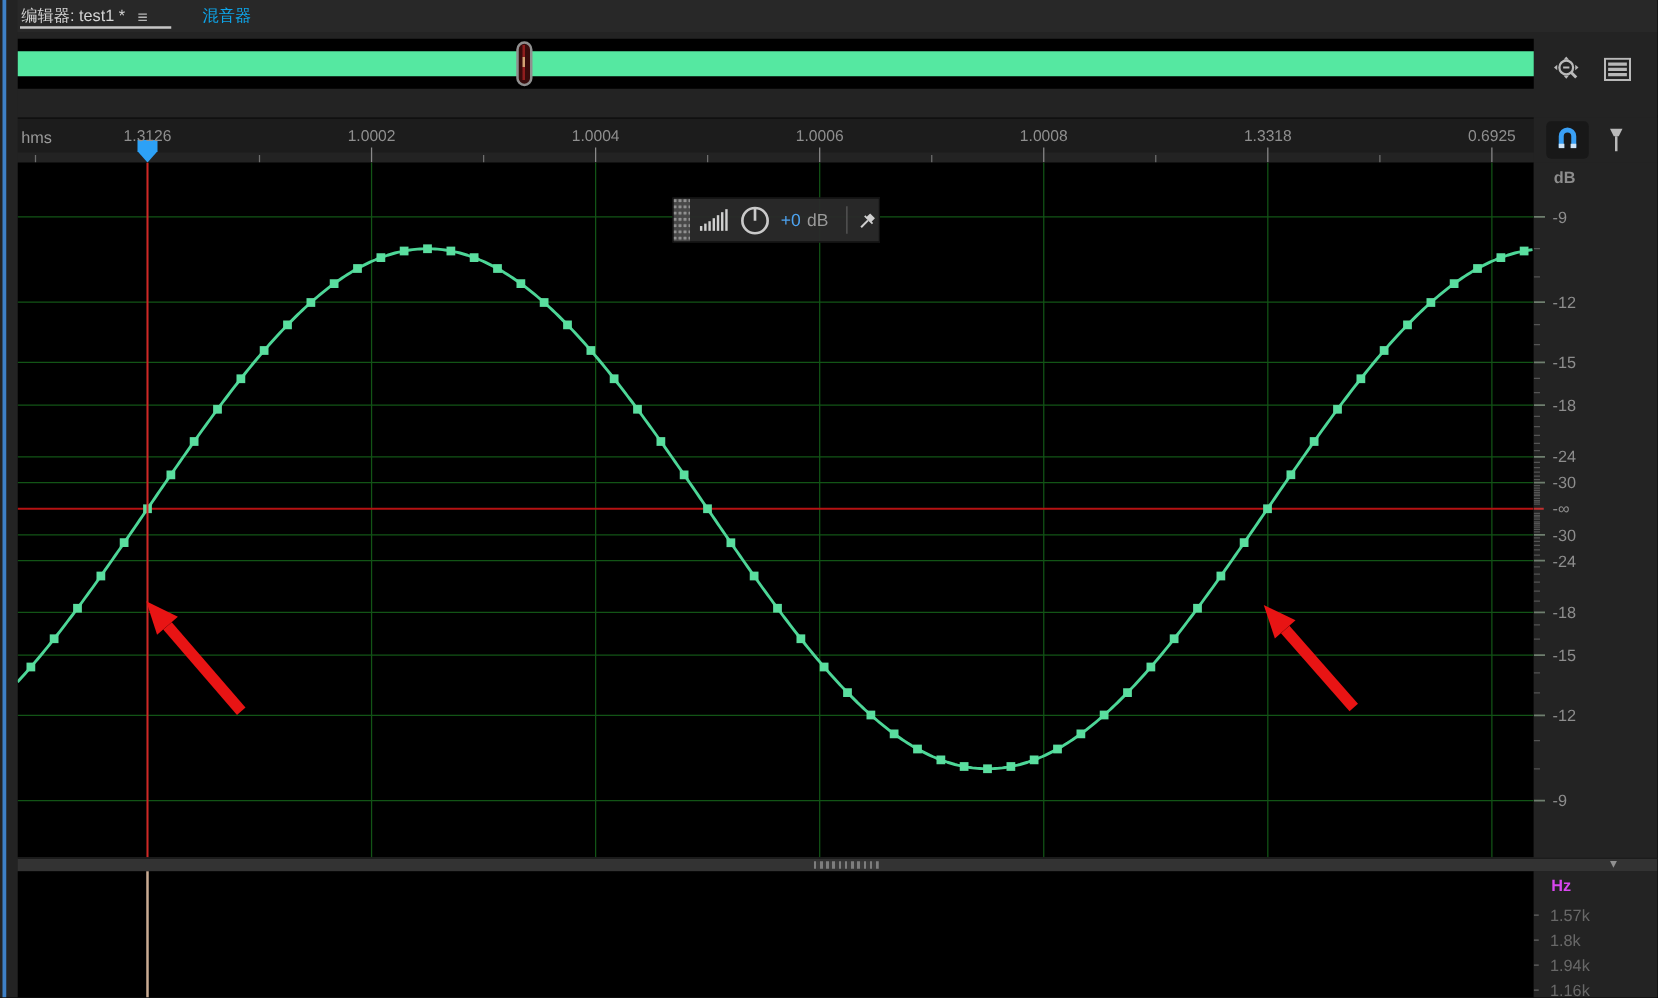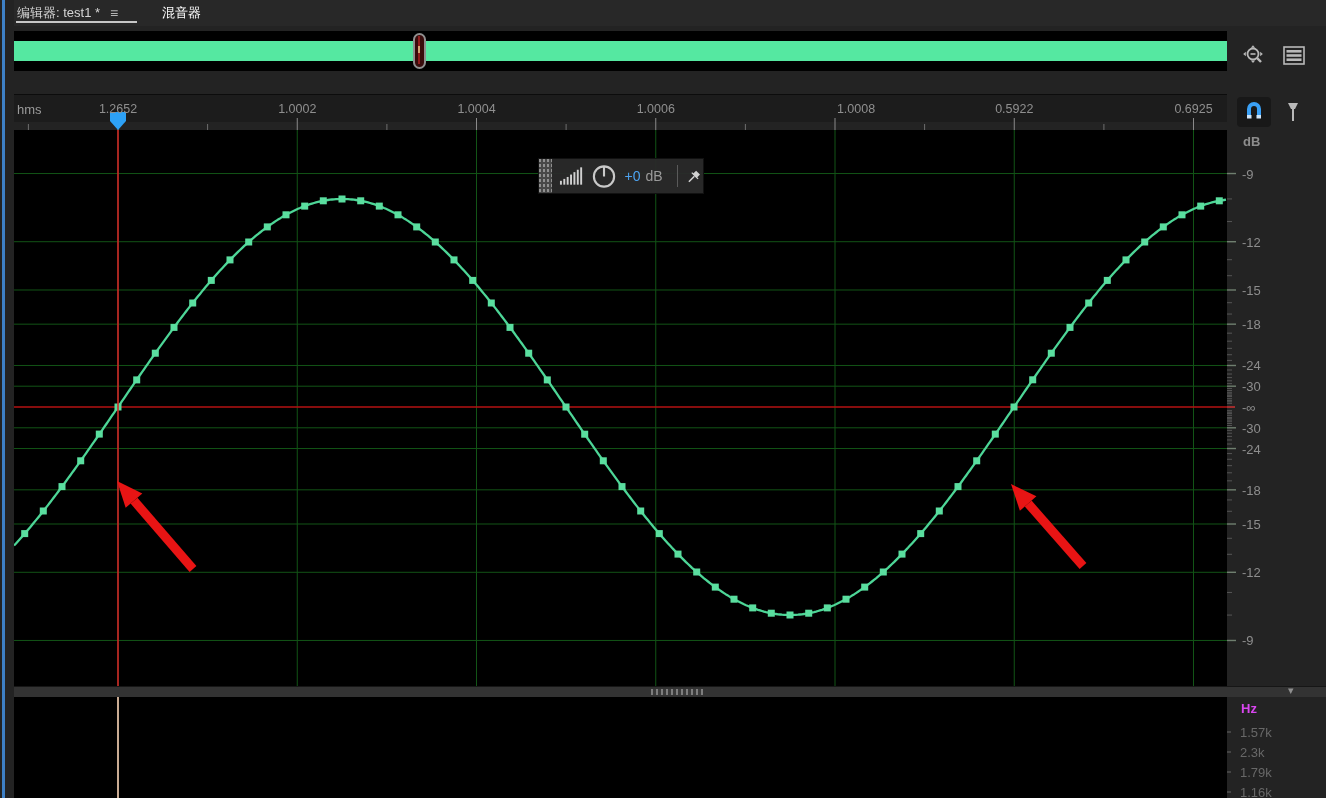--- a/index.html
+++ b/index.html
@@ -8,21 +8,21 @@
     background:#232323;color:#cccccc;
     font-family:"Liberation Sans","DejaVu Sans",sans-serif;
     -webkit-font-smoothing:antialiased;
   }
   .abs{position:absolute;}
   
   #tabbar{left:0;top:0;width:1326px;height:26px;background:#282828;}
   .tab{position:absolute;top:4px;font-size:13px;display:flex;align-items:center;gap:10px;cursor:default;}
   #tab-editor{left:17px;color:#d4d4d4;}
   #tab-editor .menu-glyph{color:#b4b4b4;font-size:14px;}
-  #tab-mixer{left:162px;color:#ffffff;align-items:center;}
+  #tab-mixer{left:162px;color:#0ea5e9;align-items:center;}
   #tab-underline{left:16px;top:21px;width:121px;height:2px;background:#c6c6c6;}
   
   #overview-row{left:0;top:26px;width:1326px;height:66px;background:#232323;}
   #overview-track{position:absolute;left:14px;top:5px;width:1213px;height:40px;background:#000;}
   #overview-bar{position:absolute;left:0;top:10px;width:100%;height:20px;}
   #view-indicator{position:absolute;left:399px;top:2px;width:13px;height:36px;
     border:2px solid #8f8f8f;border-radius:7px;background:#380c0c;box-sizing:border-box;}
   #view-indicator .inner{position:absolute;left:3px;top:1px;width:2px;height:28px;
     background:linear-gradient(#8f1d1d 0 34%,#d2a273 34% 62%,#8f1d1d 62% 100%);}
   .ov-icon{position:absolute;top:19px;cursor:pointer;}
@@ -116,26 +116,26 @@
       <line x1="1179.5" y1="23" x2="1179.5" y2="35" stroke="#8a8a8a" stroke-width="1"></line>
       <line x1="14.399999999999999" y1="29" x2="14.399999999999999" y2="35" stroke="#6e6e6e" stroke-width="1"></line>
       <line x1="193.6" y1="29" x2="193.6" y2="35" stroke="#6e6e6e" stroke-width="1"></line>
       <line x1="372.9" y1="29" x2="372.9" y2="35" stroke="#6e6e6e" stroke-width="1"></line>
       <line x1="552.1" y1="29" x2="552.1" y2="35" stroke="#6e6e6e" stroke-width="1"></line>
       <line x1="731.4" y1="29" x2="731.4" y2="35" stroke="#6e6e6e" stroke-width="1"></line>
       <line x1="910.6" y1="29" x2="910.6" y2="35" stroke="#6e6e6e" stroke-width="1"></line>
       <line x1="1089.9" y1="29" x2="1089.9" y2="35" stroke="#6e6e6e" stroke-width="1"></line>
       <polygon points="96,17 112,17 112,26 104,35 96,26" fill="#2da1f6"></polygon>
     </svg>
-<span class="ruler-label" style="left: 104px;">1.2652</span>
+<span class="ruler-label" style="left: 104px;">1.3126</span>
     <span class="ruler-label" style="left: 283.25px;">1.0002</span>
     <span class="ruler-label" style="left: 462.5px;">1.0004</span>
     <span class="ruler-label" style="left: 641.75px;">1.0006</span>
-    <span class="ruler-label" style="left: 821px; margin-left: 21px;">1.0008</span>
-    <span class="ruler-label" style="left: 1000.25px;">0.5922</span>
+    <span class="ruler-label" style="left: 821px;">1.0008</span>
+    <span class="ruler-label" style="left: 1000.25px;">1.3318</span>
     <span class="ruler-label" style="left: 1179.5px;">0.6925</span>
   </div>
 <div id="ruler-corner" class="abs">
   <div id="snap-btn">
     <svg width="34" height="30" viewBox="0 0 34 30">
       <path d="M12,21 V12 a5,5 0 0 1 10,0 V21" fill="none" stroke="#3aa0f5" stroke-width="4"></path>
       <rect x="10" y="18" width="4.5" height="3.5" fill="#cfe4f7"></rect>
       <rect x="19.5" y="18" width="4.5" height="3.5" fill="#cfe4f7"></rect>
     </svg>
   </div>
@@ -368,20 +368,20 @@
 </div>
 <div id="hz-panel" class="abs">
   <span class="title">Hz</span>
   <svg id="hz-ticks" width="99" height="101" style="position:absolute;left:0;top:0">
       <line x1="0" y1="35" x2="4" y2="35" stroke="#666" stroke-width="1"></line>
       <line x1="0" y1="55" x2="4" y2="55" stroke="#666" stroke-width="1"></line>
       <line x1="0" y1="75" x2="4" y2="75" stroke="#666" stroke-width="1"></line>
       <line x1="0" y1="95" x2="4" y2="95" stroke="#666" stroke-width="1"></line>
     </svg>
 <span class="hz-label" style="top: 35px;">1.57k</span>
-    <span class="hz-label" style="top: 55px;">2.3k</span>
-    <span class="hz-label" style="top: 75px;">1.79k</span>
+    <span class="hz-label" style="top: 55px;">1.8k</span>
+    <span class="hz-label" style="top: 75px;">1.94k</span>
     <span class="hz-label" style="top: 95px;">1.16k</span>
   </div>
 
 <div id="left-strip" class="abs">
   <div class="blue"></div>
 </div>
 
 </body></html>

